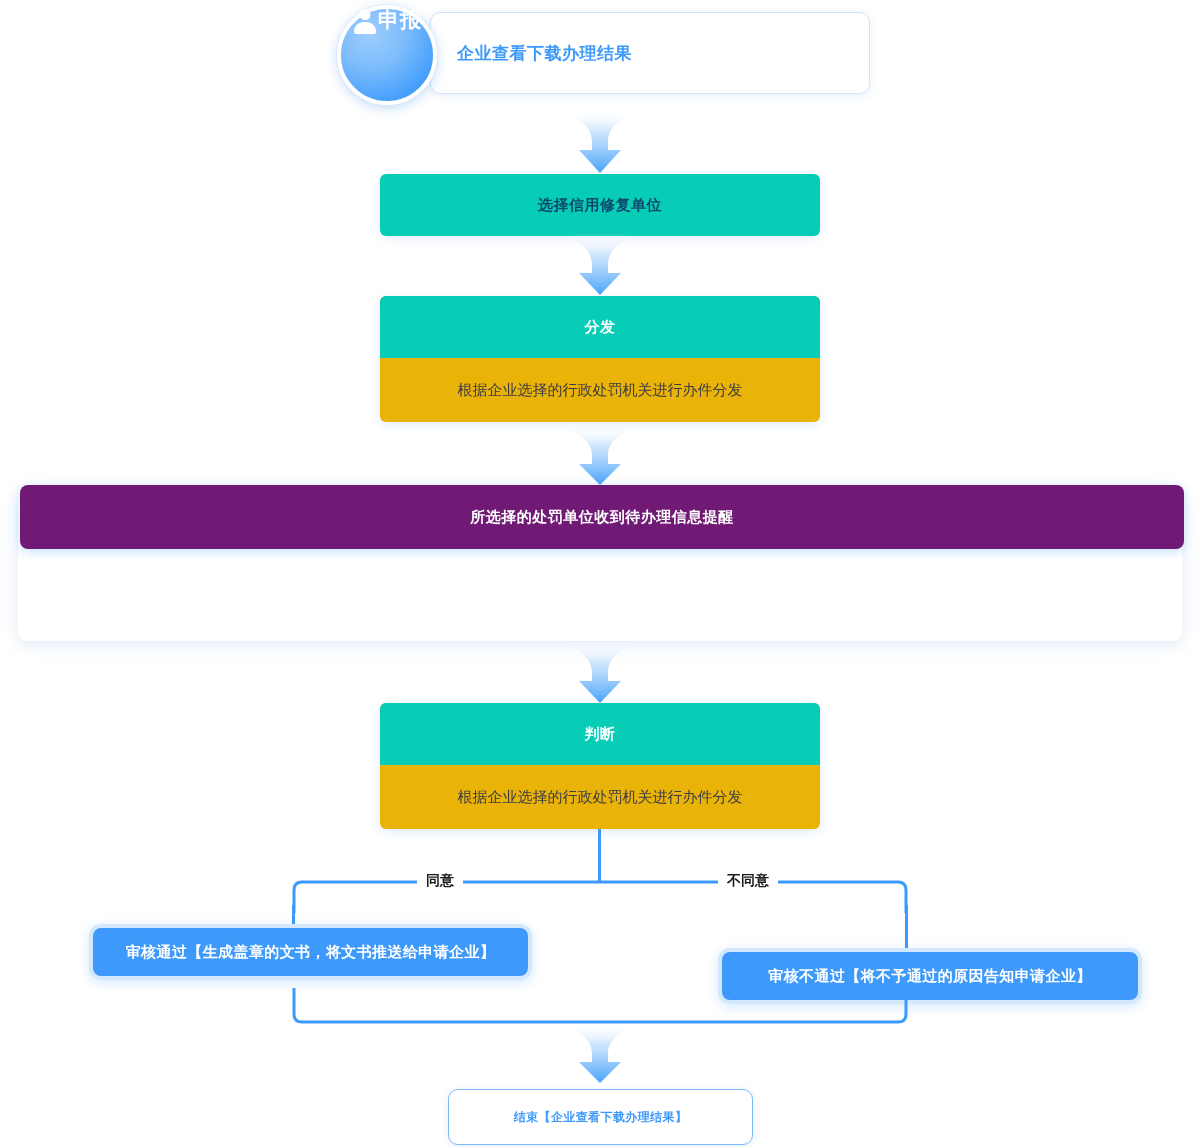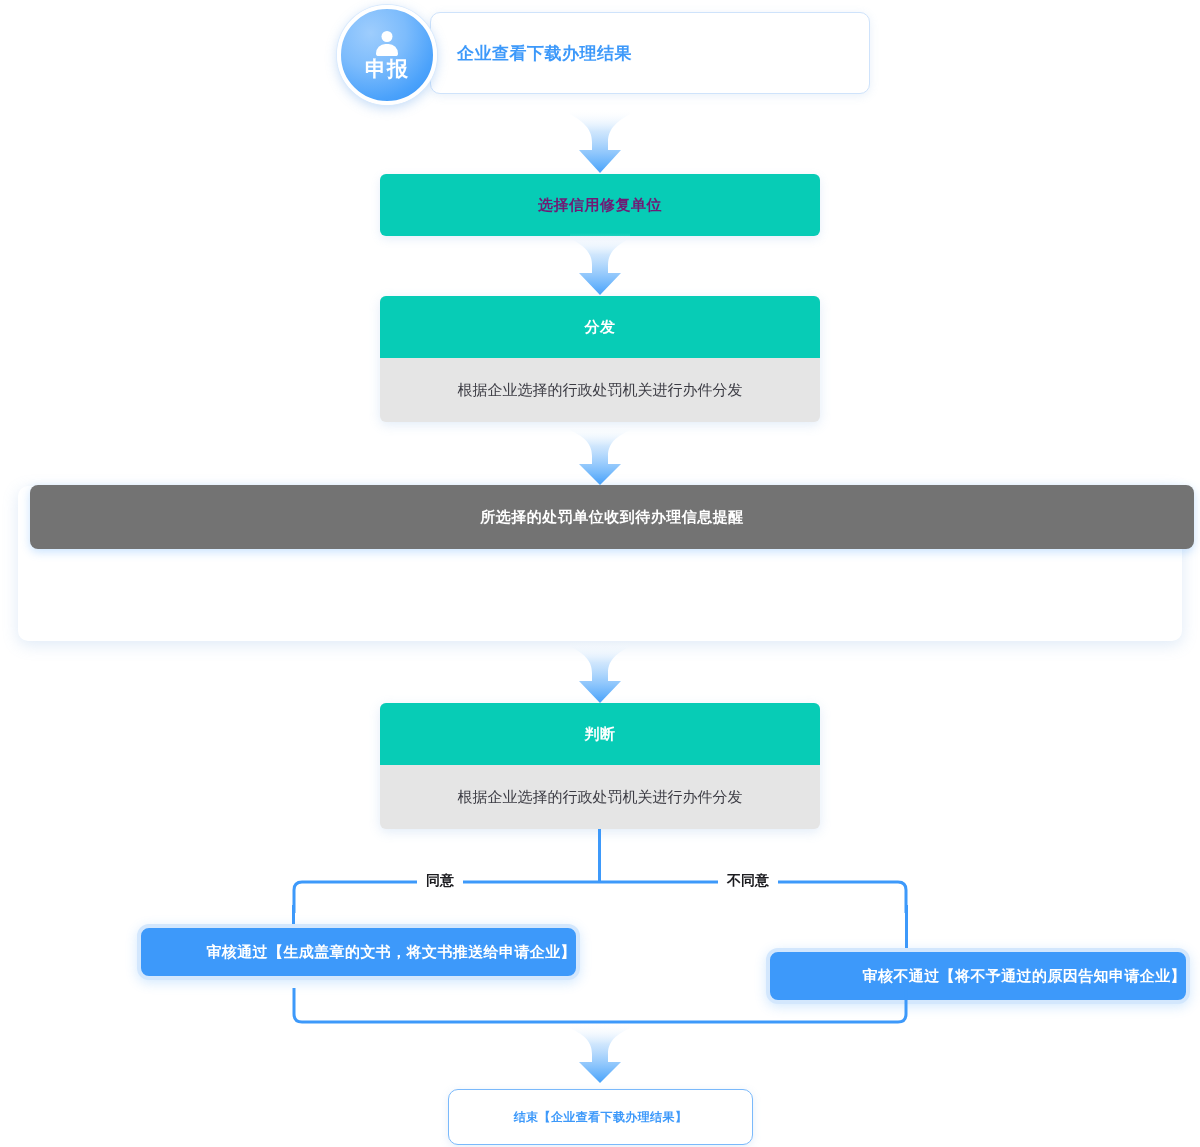--- a/index.html
+++ b/index.html
@@ -40,22 +40,22 @@
   }
   #apply-badge {
     left: 337px; top: 5px;
     width: 100px; height: 100px;
     border-radius: 50%;
     background: radial-gradient(circle at 32% 26%, #9ecdfd 0%, #7dbcfc 38%, #4ba2fb 72%, #2f90f7 100%);
     border: 4px solid #ffffff;
     box-sizing: border-box;
     box-shadow: 0 0 0 1px #d9eafd, 0 3px 12px rgba(80,150,230,.35);
     display: flex;
-    flex-direction: column;
-    align-items: center;
+    flex-direction: row;
+    align-items: flex-start;
     justify-content: center;
     z-index: 5;
   }
   #apply-badge .person {
     width: 26px; height: 26px;
     position: relative;
     margin-bottom: 1px;
   }
   #apply-badge .person .head {
     position: absolute;
@@ -83,28 +83,28 @@
 
   
   .teal-simple {
     width: 440px; height: 62px;
     background: #07ccb6;
     border-radius: 6px;
     box-shadow: 0 3px 10px rgba(110,160,220,.18);
     display: flex;
     align-items: center;
     justify-content: center;
-    color: #701a75;
+    color: #0c4a6e;
     font-size: 15px;
     font-weight: bold;
     letter-spacing: .5px;
   }
   .teal-card {
     width: 440px;
-    background: #e5e5e5;
+    background: #eab308;
     border-radius: 6px;
     box-shadow: 0 3px 12px rgba(110,160,220,.20);
     overflow: hidden;
   }
   .teal-card .card-head {
     height: 62px;
     background: #07ccb6;
     display: flex;
     align-items: center;
     justify-content: center;
@@ -128,23 +128,23 @@
 
   
   #units-panel {
     left: 18px; top: 486px;
     width: 1164px; height: 155px;
     background: #ffffff;
     border-radius: 10px;
     box-shadow: 0 4px 16px rgba(110,160,220,.22);
   }
   #units-header {
-    left: 30px; top: 485px;
+    left: 20px; top: 485px;
     width: 1164px; height: 64px;
-    background: #737373;
+    background: #701a75;
     border-radius: 8px;
     display: flex;
     align-items: center;
     justify-content: center;
     color: #ffffff;
     font-size: 15px;
     font-weight: bold;
     letter-spacing: .5px;
     box-shadow: 0 3px 10px rgba(61,153,250,.28);
     z-index: 3;
@@ -181,27 +181,26 @@
 
   
   .result-box {
     height: 56px;
     background: #3d99fa;
     border: 4px solid #d3e7fd;
     border-radius: 12px;
     box-sizing: border-box;
     display: flex;
     align-items: center;
-    justify-content: flex-end;
+    justify-content: center;
     color: #ffffff;
     font-size: 15px;
     font-weight: bold;
     letter-spacing: .4px;
     box-shadow: 0 3px 12px rgba(61,153,250,.22);
-    margin-left: 48px;
   }
 
   
   #end-box {
     left: 448px; top: 1089px;
     width: 305px; height: 56px;
     background: #ffffff;
     border: 1px solid #7ab9fb;
     border-radius: 10px;
     box-sizing: border-box;

